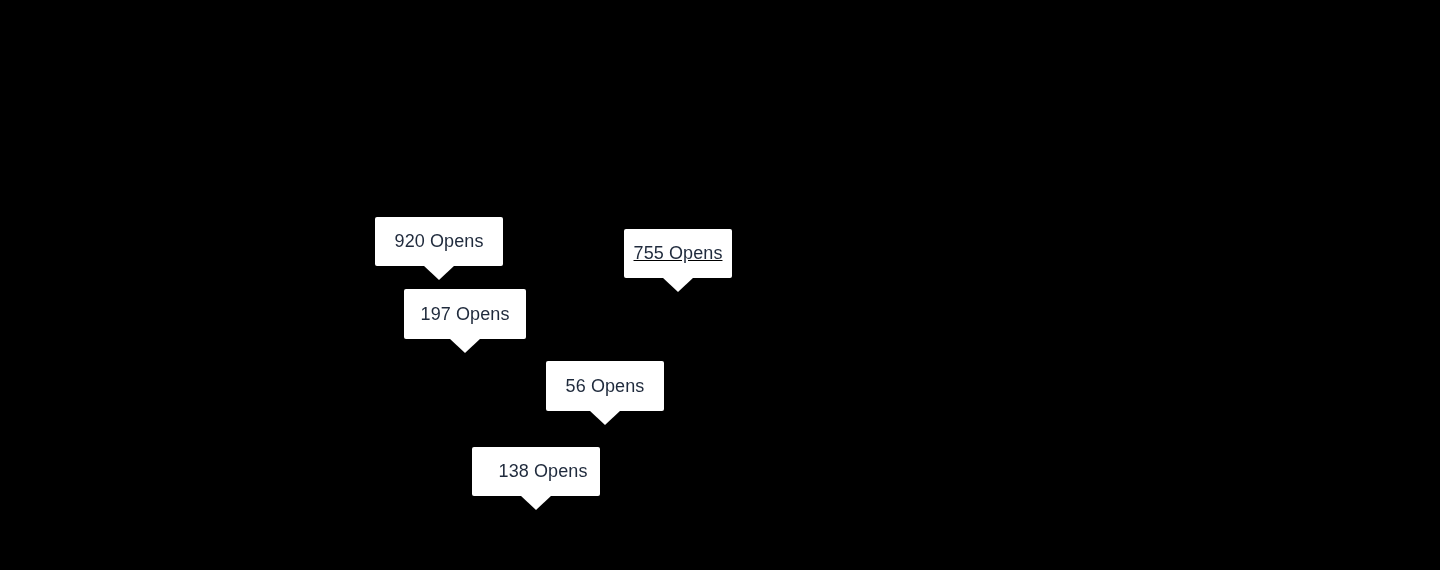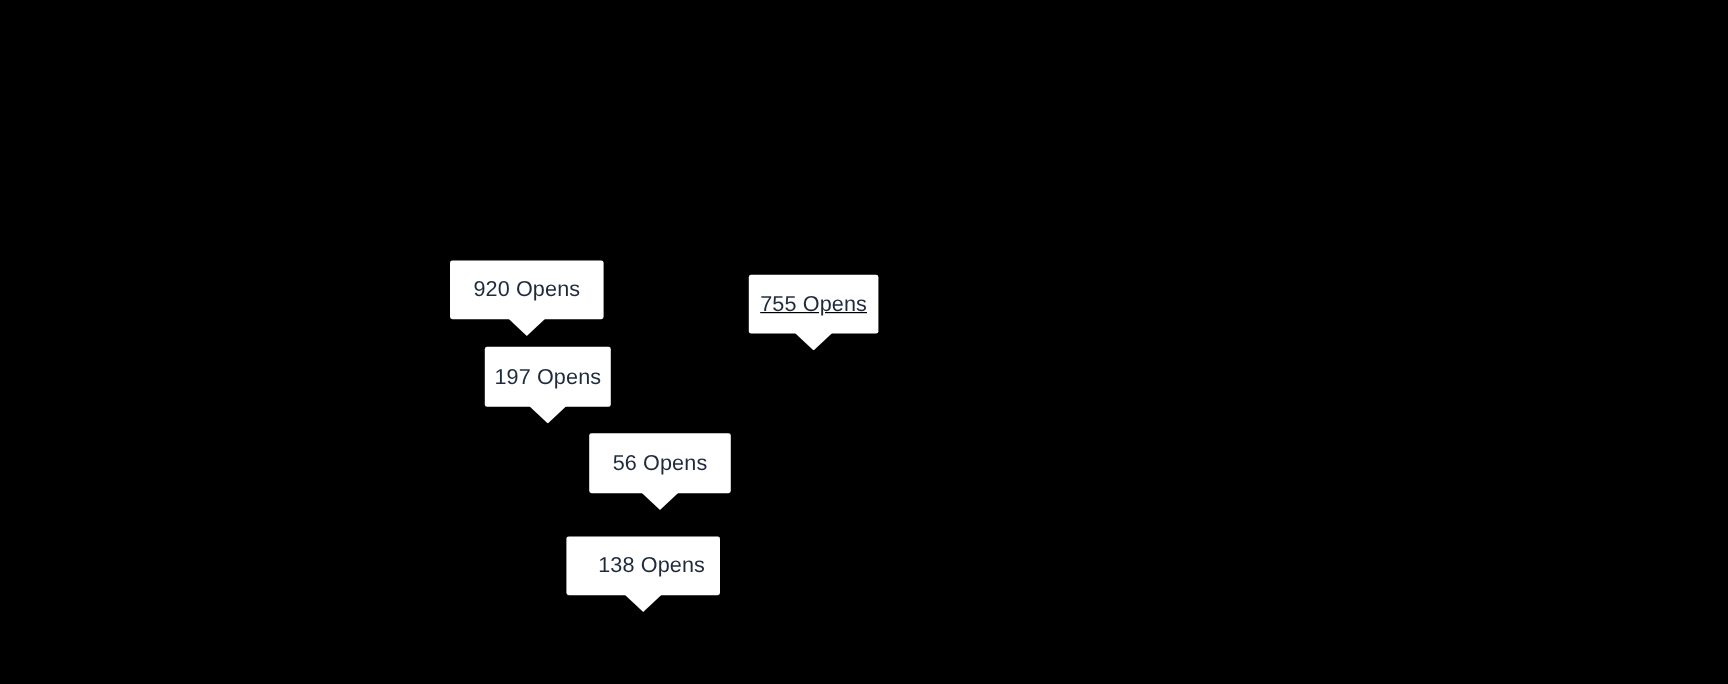--- a/index.html
+++ b/index.html
@@ -52,26 +52,26 @@
 </head>
 <body>
 
 <div class="canvas">
 
   <div class="tooltip" style="left:375px; top:217px; width:128px; height:49px;justify-content:center;">
     <span class="tooltip-label">920 Opens</span>
     <span class="tooltip-tail"></span>
   </div>
 
-  <div class="tooltip" style="left:404px; top:289px; width:105px; height:50px;">
+  <div class="tooltip" style="left:404px; top:289px; width:122px; height:50px;">
     <span class="tooltip-label">197 Opens</span>
     <span class="tooltip-tail"></span>
   </div>
 
-  <div class="tooltip" style="left:491px; top:361px; width:118px; height:50px;">
+  <div class="tooltip" style="left:546px; top:361px; width:118px; height:50px;">
     <span class="tooltip-label">56 Opens</span>
     <span class="tooltip-tail"></span>
   </div>
 
   <div class="tooltip" style="left:472px; top:447px; width:128px; height:49px;padding-left:14px;">
     <span class="tooltip-label">138 Opens</span>
     <span class="tooltip-tail"></span>
   </div>
 
   <div class="tooltip" style="left:624px; top:229px; width:108px; height:49px;text-decoration:underline;">

